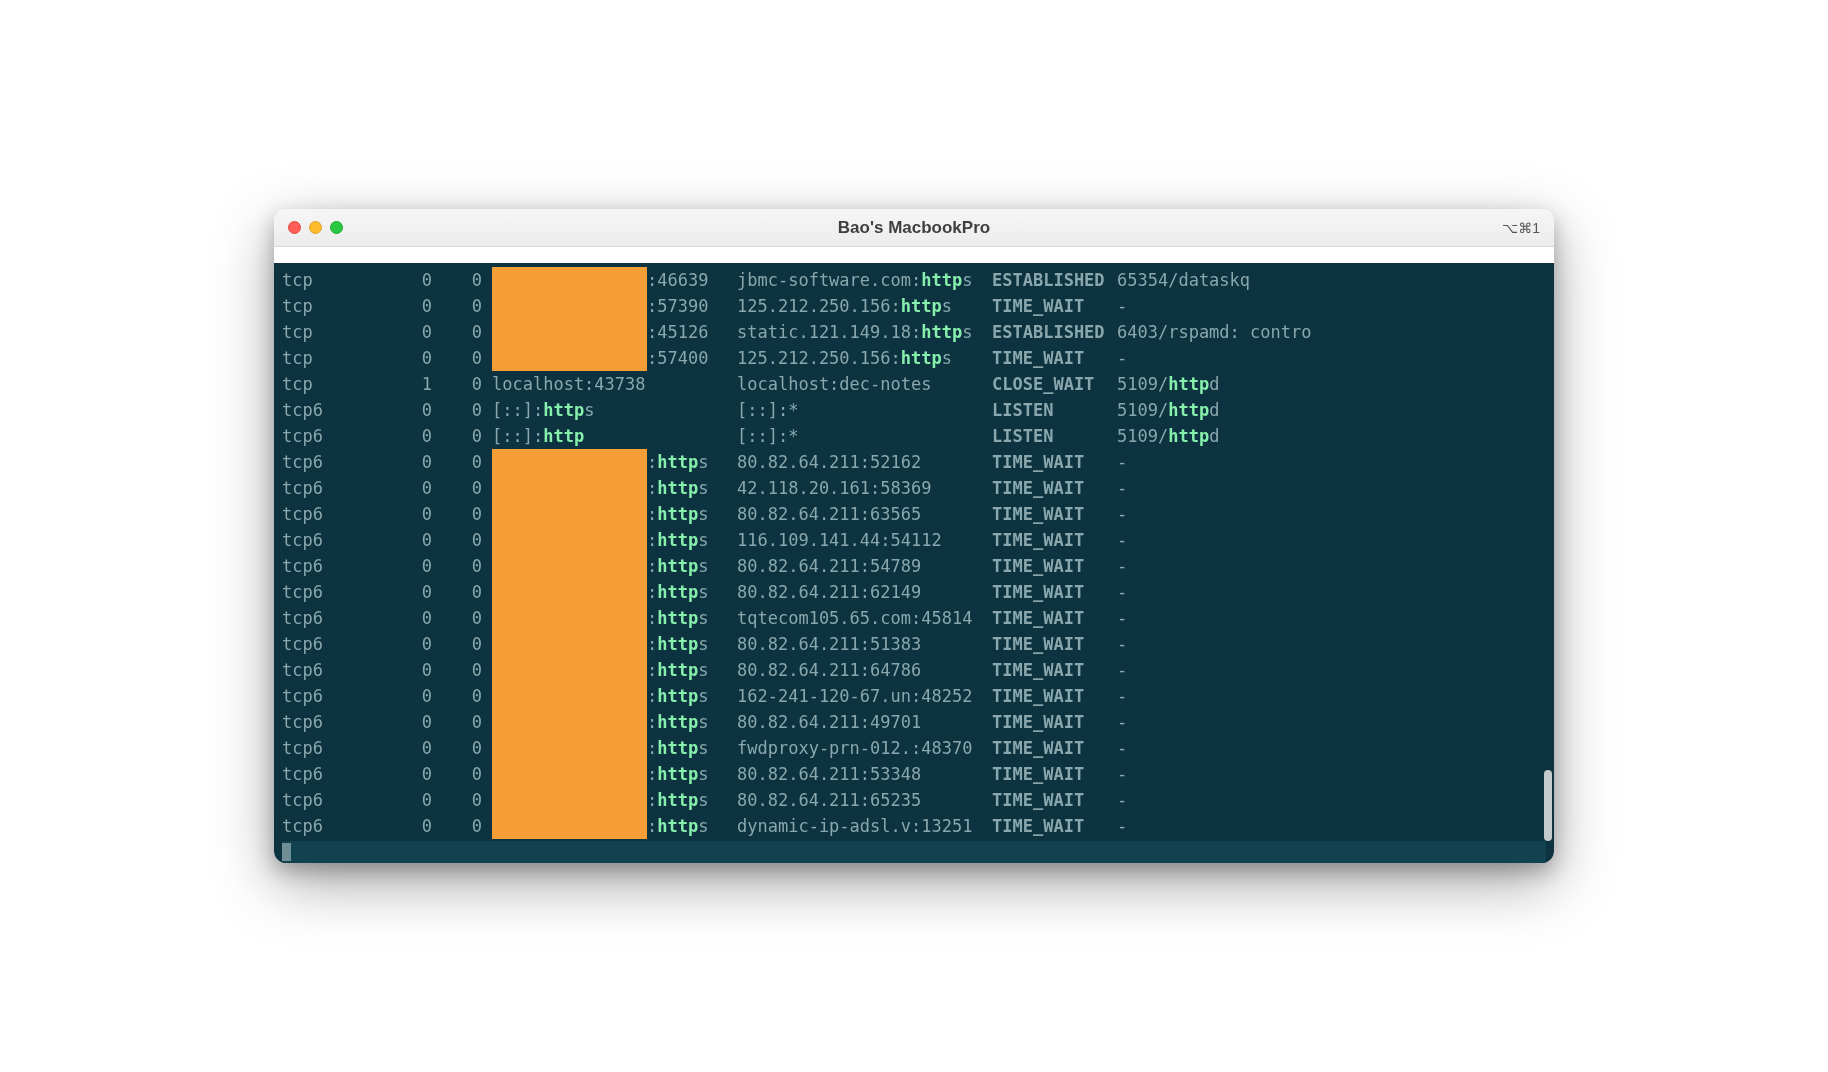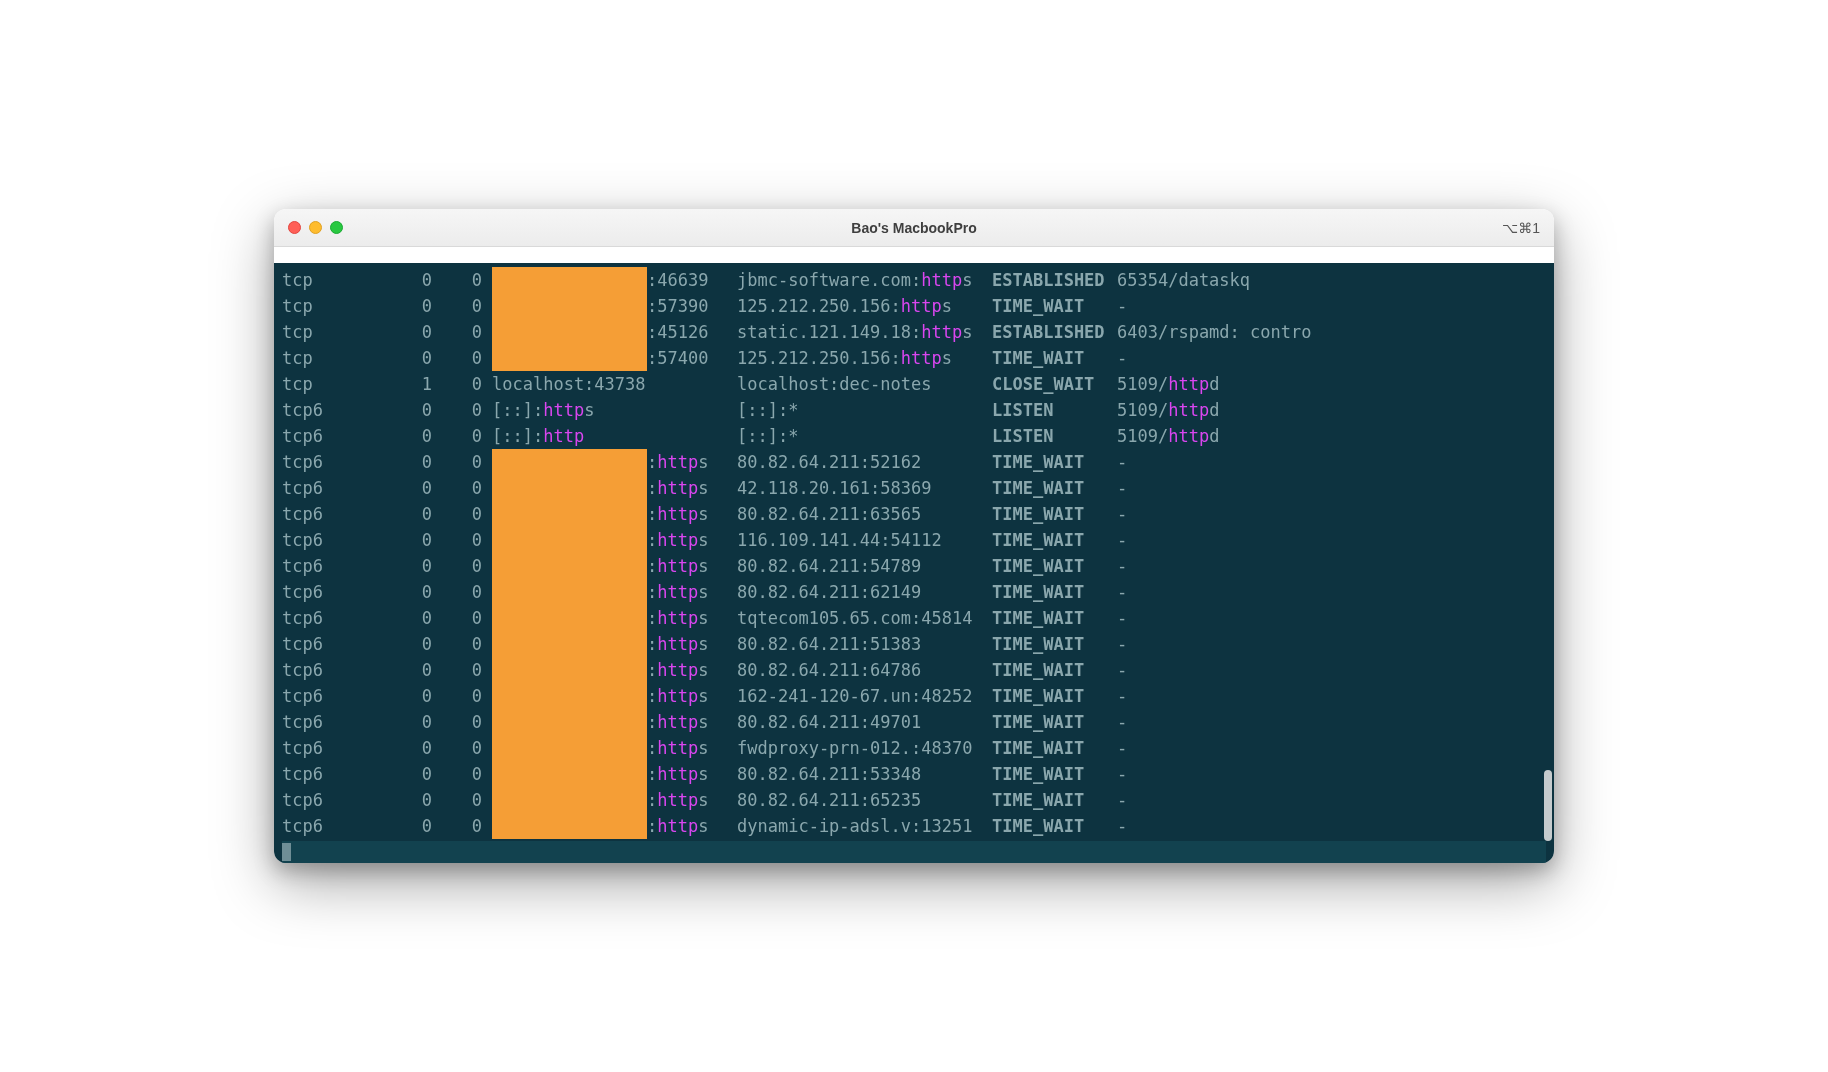--- a/index.html
+++ b/index.html
@@ -36,21 +36,21 @@
     width: 13px; height: 13px; border-radius: 50%;
   }
   .tl.red { background: #ff5f57; border: 0.5px solid #e14640; }
   .tl.yellow { background: #febc2e; border: 0.5px solid #dfa023; }
   .tl.green { background: #28c840; border: 0.5px solid #1ba932; }
   .title {
     position: absolute;
     left: 0; right: 0;
     text-align: center;
     font-family: -apple-system, "Helvetica Neue", Arial, sans-serif;
-    font-size: 14px;
+    font-size: 17px;
     font-weight: 600;
     color: #3f3f3f;
     pointer-events: none;
   }
   .shortcut {
     margin-left: auto;
     font-family: -apple-system, "Helvetica Neue", Arial, sans-serif;
     font-size: 14px;
     color: #555;
   }
@@ -70,21 +70,21 @@
     height: 26px;
     align-items: center;
   }
   .col-proto { width: 100px; }
   .col-recv { width: 70px; text-align: right; padding-right: 20px;}
   .col-send { width: 30px; text-align: right; }
   .col-local { width: 255px; padding-left: 10px; position: relative; }
   .col-foreign { width: 255px; }
   .col-state { width: 125px; font-weight: bold; }
   .col-pid { flex: 1; }
-  .hl { color: #d946ef; font-weight: 400; }
+  .hl { color: #86efac; font-weight: 700; }
   .redacted {
     display: inline-block;
     background: #f59e36;
     height: 26px;
     vertical-align: middle;
   }
   .redacted.w1 { width: 155px; }
   .localwrap { display:flex; align-items:center; height:26px;text-align:center;}
   .cursor-line {
     background: #12424f;

